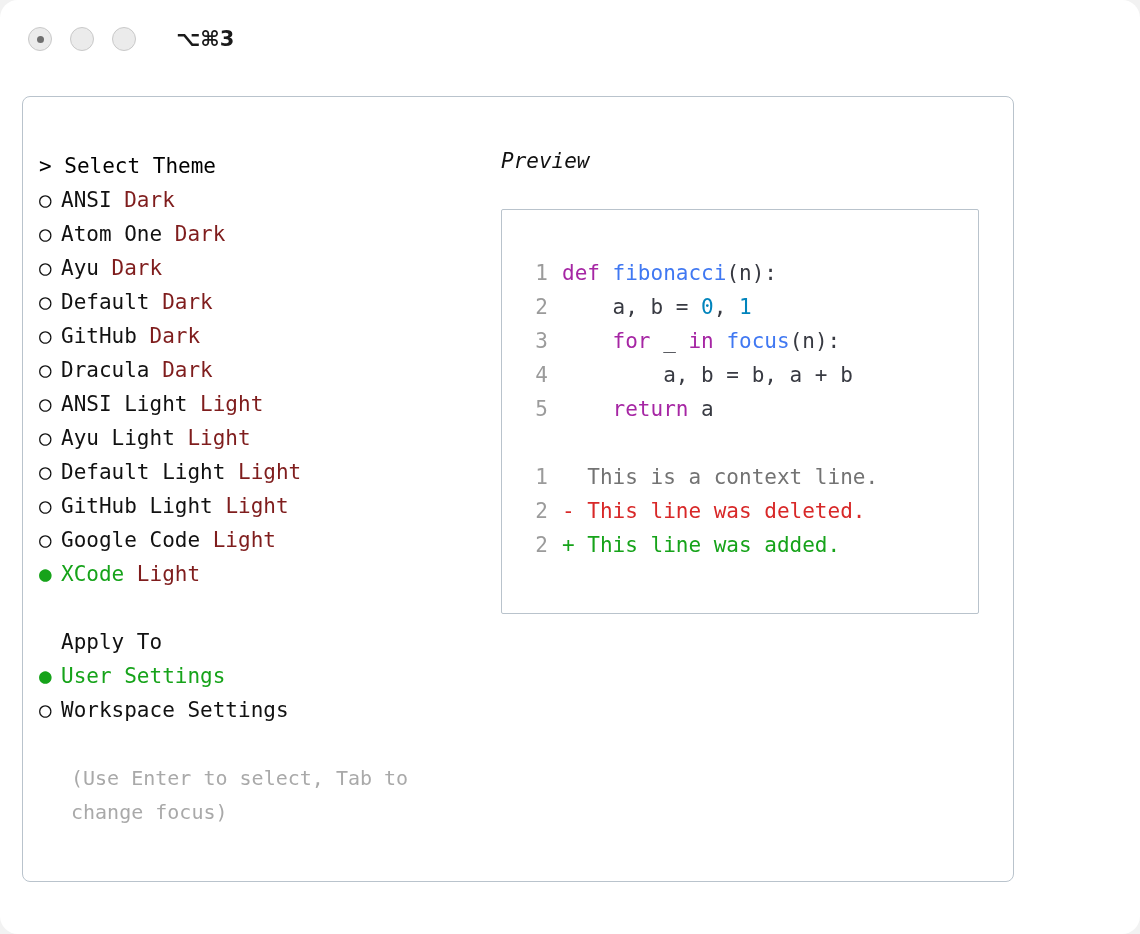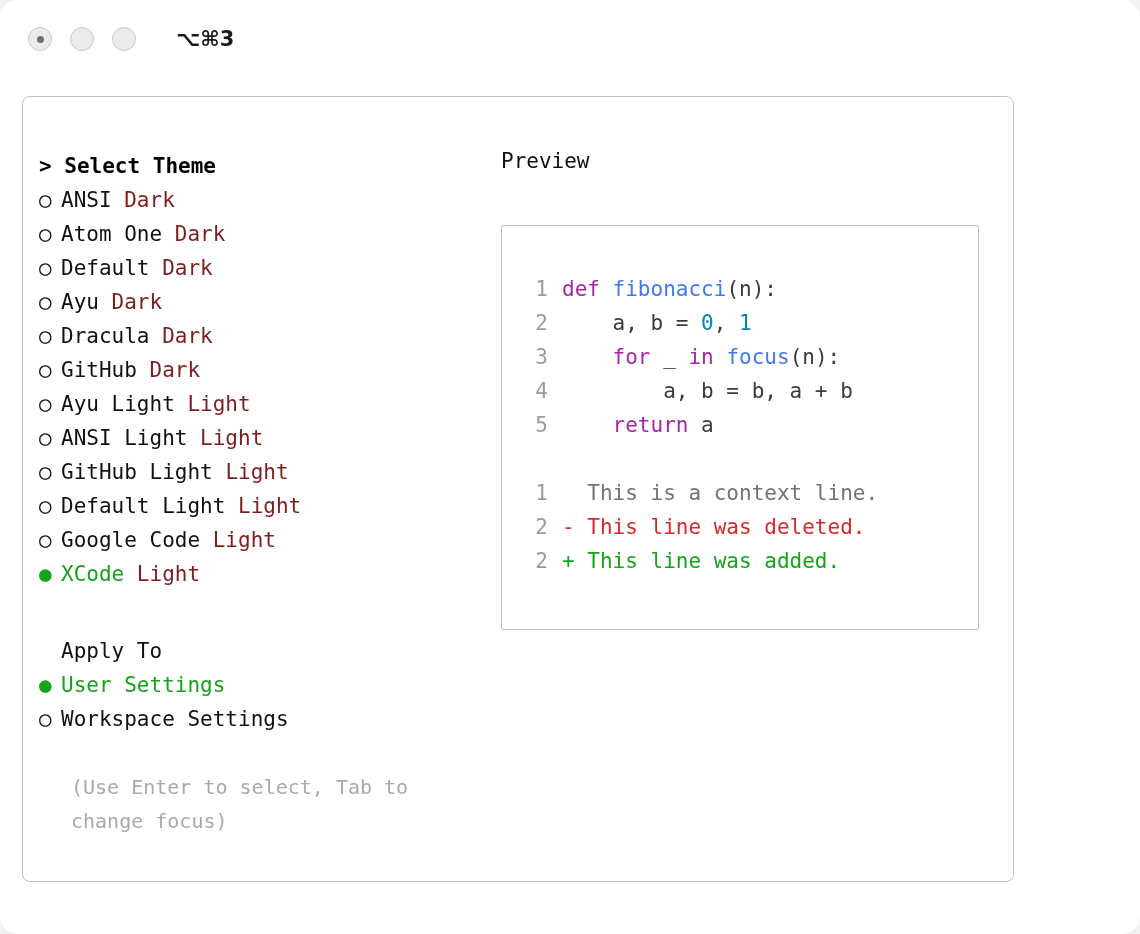--- a/index.html
+++ b/index.html
@@ -81,21 +81,21 @@
     top: 52px;
     width: 500px;
   }
   .row {
     font-size: 21px;
     line-height: 34px;
     color: #111111;
     white-space: pre;
   }
   .heading {
-    font-weight: bold;
+    font-weight: normal;
     color: #000000;
   }
   .bullet {
     display: inline-block;
     width: 22px;
   }
   .bullet-filled {
     color: #16a31a;
   }
   .label-dim {
@@ -103,35 +103,35 @@
   }
   .selected-label {
     color: #16a31a;
     margin-top: 29px;
   }
   .section-gap {
     height: 34px;
   }
   .apply-heading {
     padding-left: 22px;
-    margin-top: 9px;
   }
   .hint {
     margin-top: 34px;
     font-size: 20px;
     line-height: 34px;
     color: #a9a9a9;
     width: 410px;
     white-space: pre-wrap;
     margin-left: 32px;
   }
   .preview-title {
     font-size: 21px;
     color: #111111;
-    margin-bottom: 52px;
+    margin-bottom: 36px;
+    font-style: italic;
   }
   .preview-box {
     border: 1.5px solid #b9c3cc;
     border-radius: 2px;
     box-sizing: border-box;
     width: 478px;
     height: 405px;
     padding: 46px 0 0 22px;
   }
   .code-line {
@@ -170,28 +170,28 @@
   </div>
 
   <div class="panel">
     <div class="panel-inner">
 
       <div class="left-col">
         <div class="row heading">&gt; Select Theme</div>
         <div id="theme-items">
             <div class="row"><span class="bullet">○</span><span>ANSI </span><span class="label-dim">Dark</span></div>
             <div class="row"><span class="bullet">○</span><span>Atom One </span><span class="label-dim">Dark</span></div>
+            <div class="row"><span class="bullet">○</span><span>Ayu </span><span class="label-dim">Dark</span></div>
             <div class="row"><span class="bullet">○</span><span>Default </span><span class="label-dim">Dark</span></div>
-            <div class="row"><span class="bullet">○</span><span>Ayu </span><span class="label-dim">Dark</span></div>
+            <div class="row"><span class="bullet">○</span><span>GitHub </span><span class="label-dim">Dark</span></div>
             <div class="row"><span class="bullet">○</span><span>Dracula </span><span class="label-dim">Dark</span></div>
-            <div class="row"><span class="bullet">○</span><span>GitHub </span><span class="label-dim">Dark</span></div>
+            <div class="row"><span class="bullet">○</span><span>ANSI Light </span><span class="label-dim">Light</span></div>
             <div class="row"><span class="bullet">○</span><span>Ayu Light </span><span class="label-dim">Light</span></div>
-            <div class="row"><span class="bullet">○</span><span>ANSI Light </span><span class="label-dim">Light</span></div>
+            <div class="row"><span class="bullet">○</span><span>Default Light </span><span class="label-dim">Light</span></div>
             <div class="row"><span class="bullet">○</span><span>GitHub Light </span><span class="label-dim">Light</span></div>
-            <div class="row"><span class="bullet">○</span><span>Default Light </span><span class="label-dim">Light</span></div>
             <div class="row"><span class="bullet">○</span><span>Google Code </span><span class="label-dim">Light</span></div>
             <div class="row"><span class="bullet bullet-filled">●</span><span class="selected-label">XCode </span><span class="label-dim">Light</span></div>
           </div>
 
         <div class="section-gap"></div>
 
         <div class="row apply-heading">Apply To</div>
         <div id="apply-items">
             <div class="row"><span class="bullet bullet-filled">●</span><span class="selected-label">User Settings</span></div>
             <div class="row"><span class="bullet">○</span><span>Workspace Settings</span></div>

